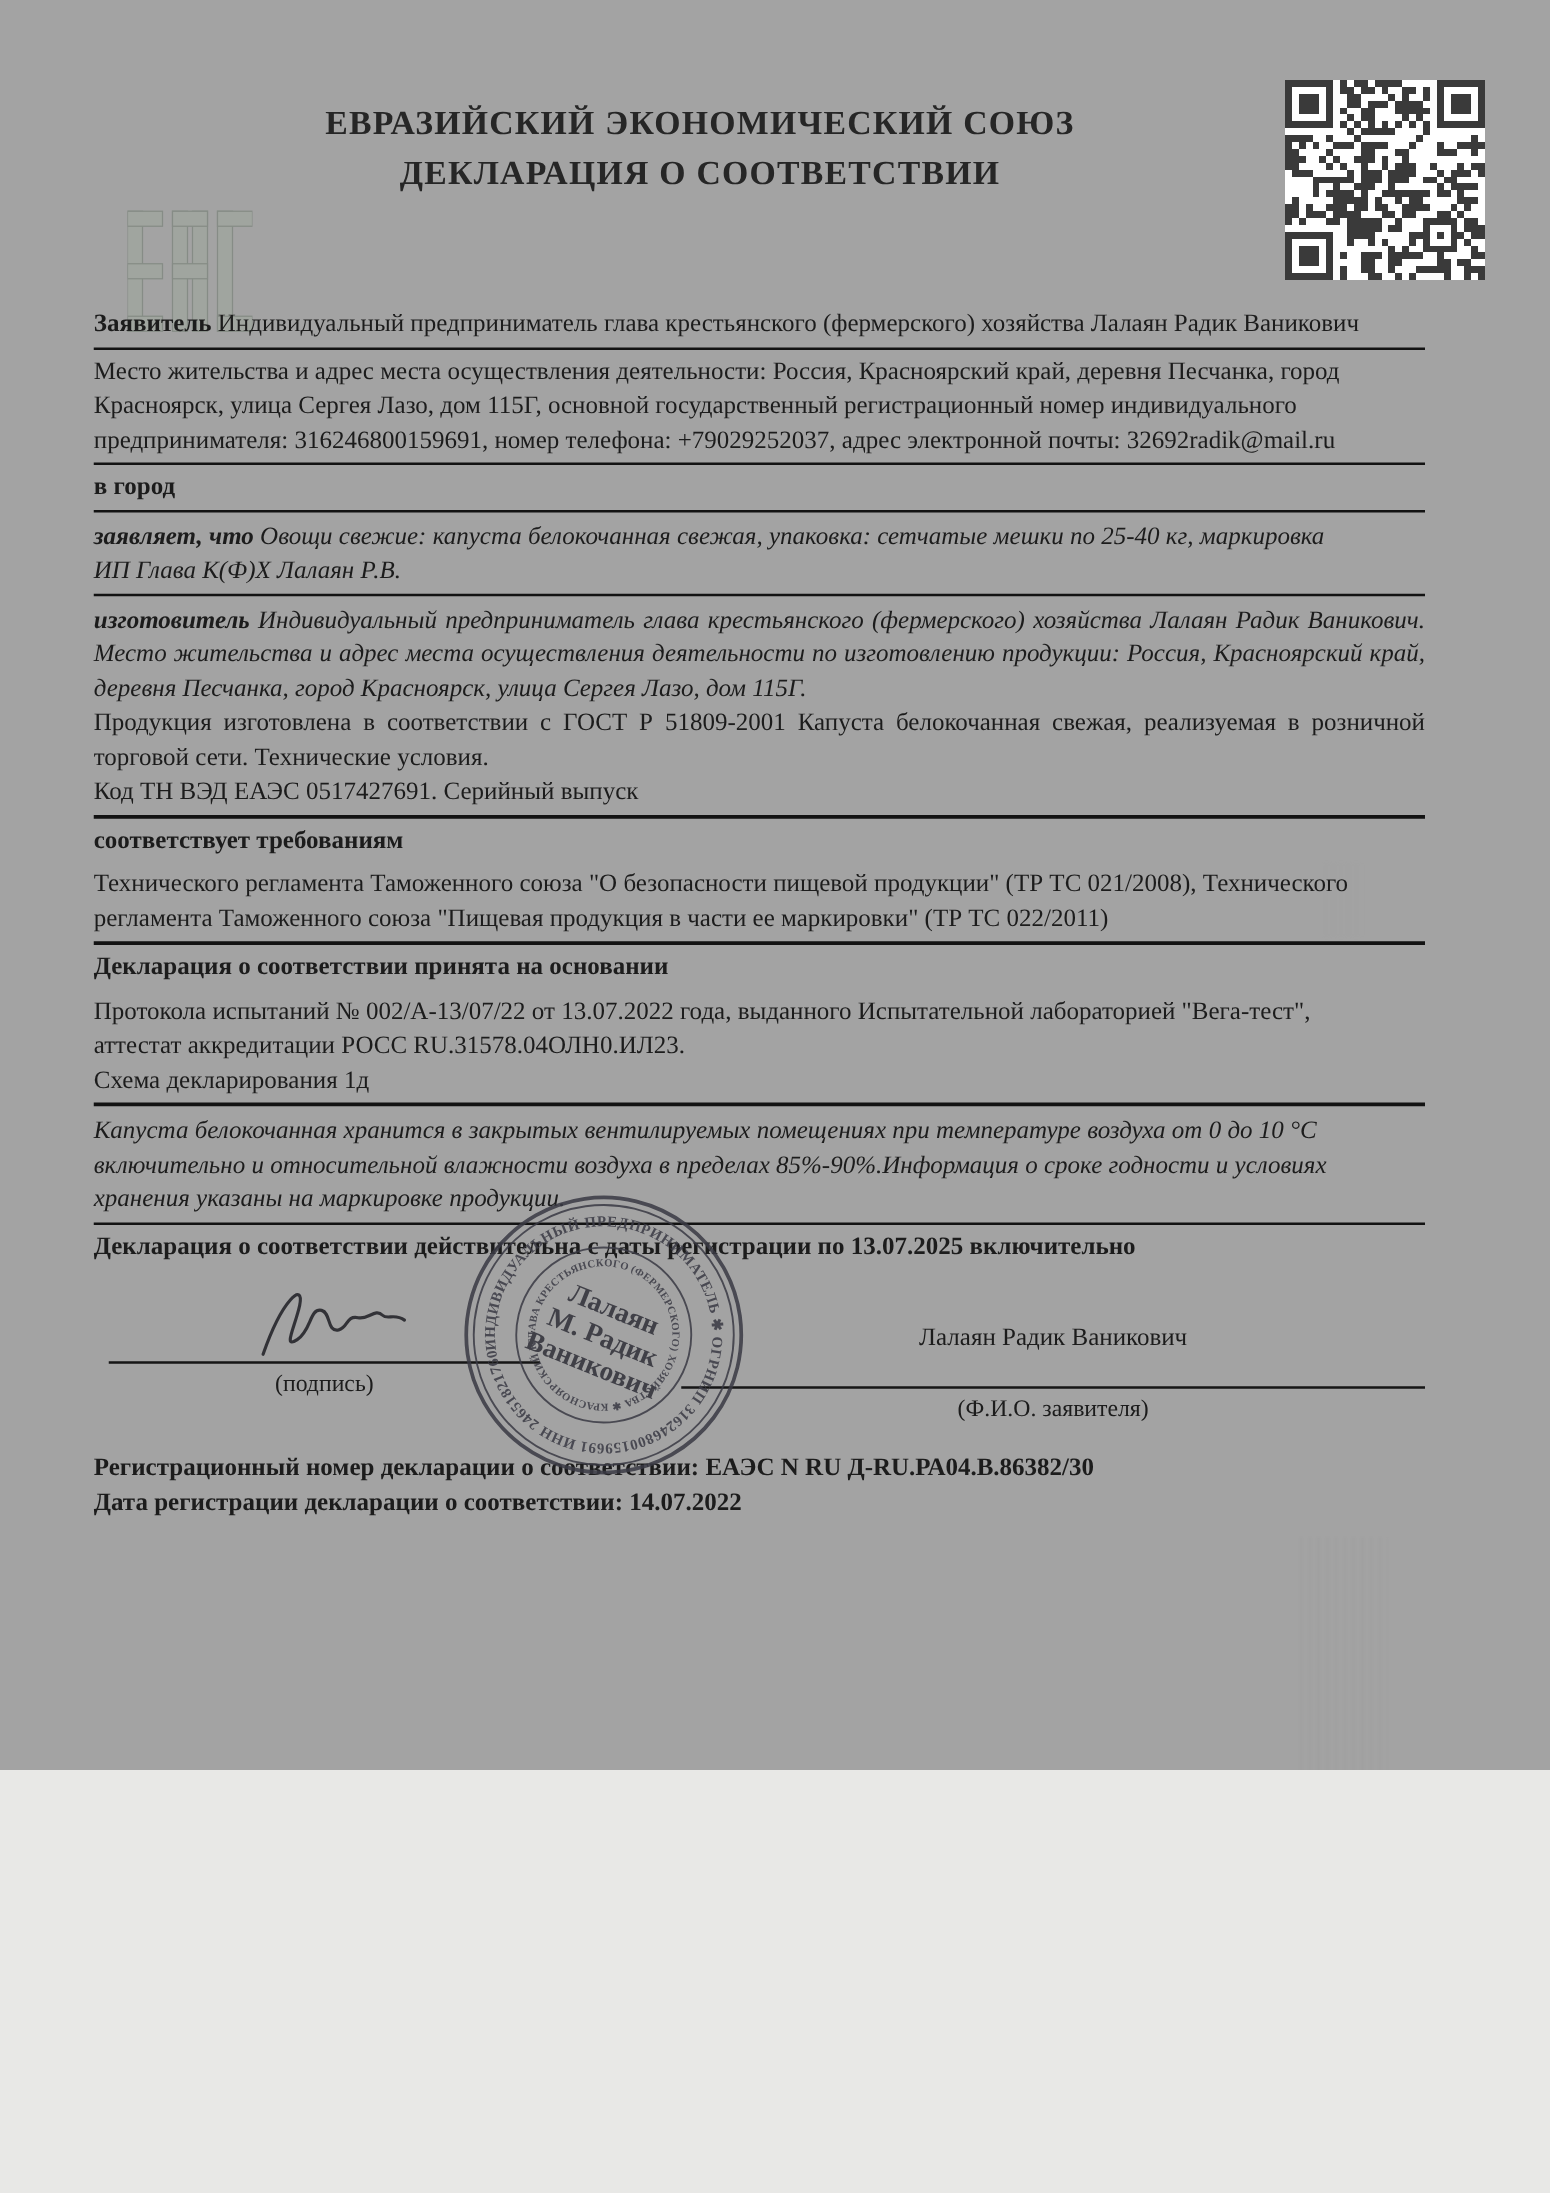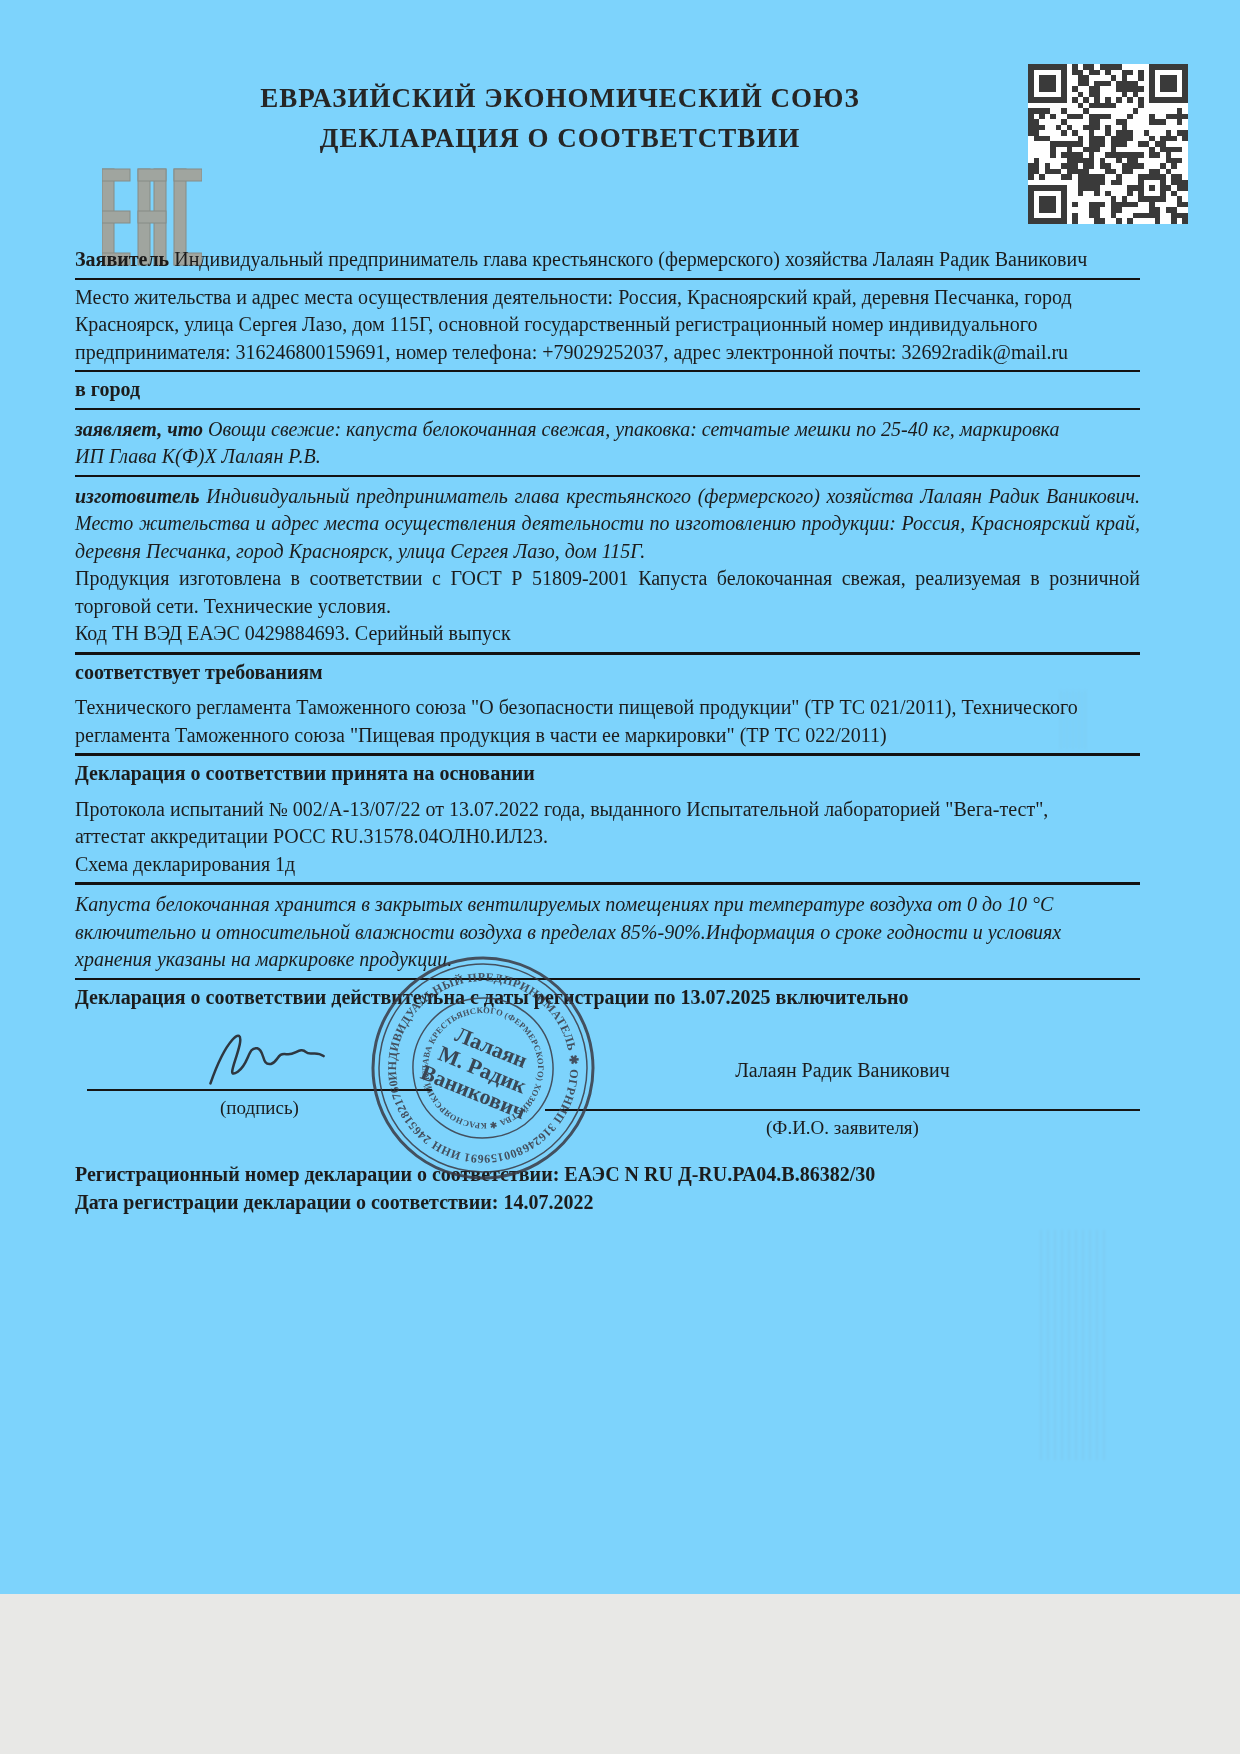--- a/index.html
+++ b/index.html
@@ -1,16 +1,16 @@
 <!DOCTYPE html>
 <html><head>
 <meta charset="utf-8">
 <style>
   html,body{margin:0;padding:0;background:#e8e8e6;}
-  #page{position:relative;width:1240px;height:1594px;margin:0 auto;background:#7dd3fc;
+  #page{position:relative;width:1240px;height:1416px;margin:0 auto;background:#a3a3a3;
         font-family:"Liberation Serif", serif;color:#1c1c1c;overflow:hidden;}
   
   .header-title{position:absolute;left:215px;top:78px;width:690px;text-align:center;
     font-weight:bold;font-size:27px;line-height:40px;letter-spacing:1px;color:#262626;}
   .eac-logo{position:absolute;left:102px;top:168px;width:100px;height:98px;}
   .qr{position:absolute;left:1028px;top:64px;width:160px;height:160px;}
   
   .content{position:absolute;left:75px;top:246px;width:1065px;font-size:20px;line-height:27.5px;}
   .content p{margin:0;}
   .lead{font-weight:bold;text-align:right;}
@@ -501,26 +501,26 @@
     <p><span class="lead">в город</span></p>
     <div class="rule"></div>
 
     <p class="w1000 gap6"><span class="lead">заявляет, что</span> <span>Овощи свежие: капуста белокочанная свежая, упаковка: сетчатые мешки по 25-40 кг, маркировка ИП Глава К(Ф)Х Лалаян Р.В.</span></p>
     <div class="rule"></div>
 
     <p class="justify gap6"><span class="lead">изготовитель</span> <span>Индивидуальный предприниматель глава крестьянского (фермерского) хозяйства Лалаян Радик Ваникович. Место жительства и адрес места осуществления деятельности по изготовлению продукции: Россия, Красноярский край, деревня Песчанка, город Красноярск, улица Сергея Лазо, дом 115Г.</span></p>
 
     <p class="justify">Продукция изготовлена в соответствии с ГОСТ Р 51809-2001 Капуста белокочанная свежая, реализуемая в розничной торговой сети. Технические условия.</p>
 
-    <p>Код ТН ВЭД ЕАЭС 0429884693. Серийный выпуск</p>
+    <p>Код ТН ВЭД ЕАЭС 0517427691. Серийный выпуск</p>
     <div class="rule thick"></div>
 
     <p><span class="lead">соответствует требованиям</span></p>
 
-    <p class="w1010 gap8">Технического регламента Таможенного союза "О безопасности пищевой продукции" (ТР ТС 021/2011), Технического регламента Таможенного союза "Пищевая продукция в части ее маркировки" (ТР ТС 022/2011)</p>
+    <p class="w1010 gap8">Технического регламента Таможенного союза "О безопасности пищевой продукции" (ТР ТС 021/2008), Технического регламента Таможенного союза "Пищевая продукция в части ее маркировки" (ТР ТС 022/2011)</p>
     <div class="rule thick"></div>
 
     <p><span class="lead">Декларация о соответствии принята на основании</span></p>
 
     <p class="w1000 gap8">Протокола испытаний № 002/А-13/07/22 от 13.07.2022 года, выданного Испытательной лабораторией "Вега-тест", аттестат аккредитации РОСС RU.31578.04ОЛН0.ИЛ23.</p>
 
     <p>Схема декларирования 1д</p>
     <div class="rule thick"></div>
 
 

